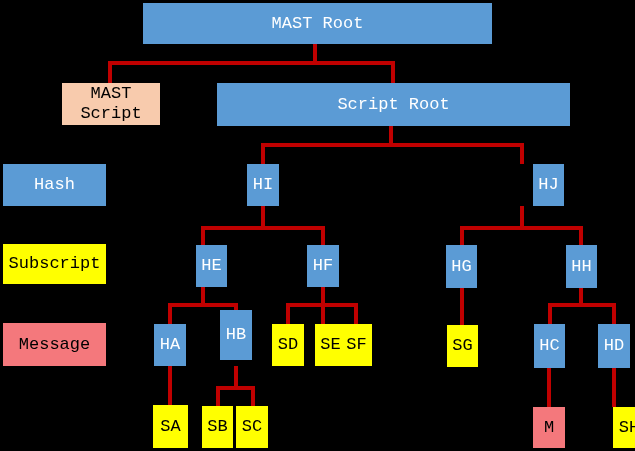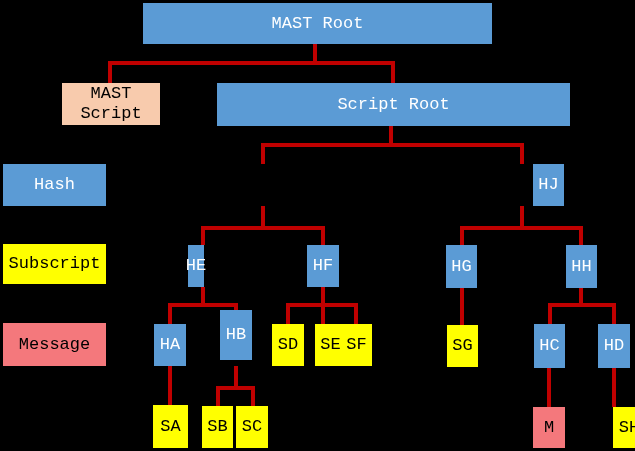--- a/index.html
+++ b/index.html
@@ -83,23 +83,24 @@
   <div class="node peach col" style="left:62px;top:83px;width:98px;height:42px">
     <span>MAST</span>
     <span>Script</span>
   </div>
   <div class="node blue" style="left:217px;top:83px;width:353px;height:43px">Script Root</div>
 
   <div class="node blue" style="left:3px;top:164px;width:103px;height:42px">Hash</div>
   <div class="node yellow" style="left:3px;top:244px;width:103px;height:40px">Subscript</div>
   <div class="node redbox" style="left:3px;top:323px;width:103px;height:43px">Message</div>
 
+  <div class="node blue" style="left:247px;top:164px;width:32px;height:42px">HI</div>
   <div class="node blue" style="left:533px;top:164px;width:31px;height:42px">HJ</div>
 
-  <div class="node blue" style="left:188px;top:245px;width:16px;height:42px">HE</div>
+  <div class="node blue" style="left:196px;top:245px;width:31px;height:42px">HE</div>
   <div class="node blue" style="left:307px;top:245px;width:32px;height:42px">HF</div>
   <div class="node blue" style="left:446px;top:245px;width:31px;height:43px">HG</div>
   <div class="node blue" style="left:566px;top:245px;width:31px;height:43px">HH</div>
 
   <div class="node blue" style="left:154px;top:324px;width:32px;height:42px">HA</div>
   <div class="node blue" style="left:220px;top:310px;width:32px;height:50px">HB</div>
   <div class="node yellow" style="left:272px;top:324px;width:32px;height:42px">SD</div>
   <div class="node yellow" style="left:315px;top:324px;width:31px;height:42px">SE</div>
   <div class="node yellow" style="left:341px;top:324px;width:31px;height:42px">SF</div>
   <div class="node yellow" style="left:447px;top:325px;width:31px;height:42px">SG</div>

